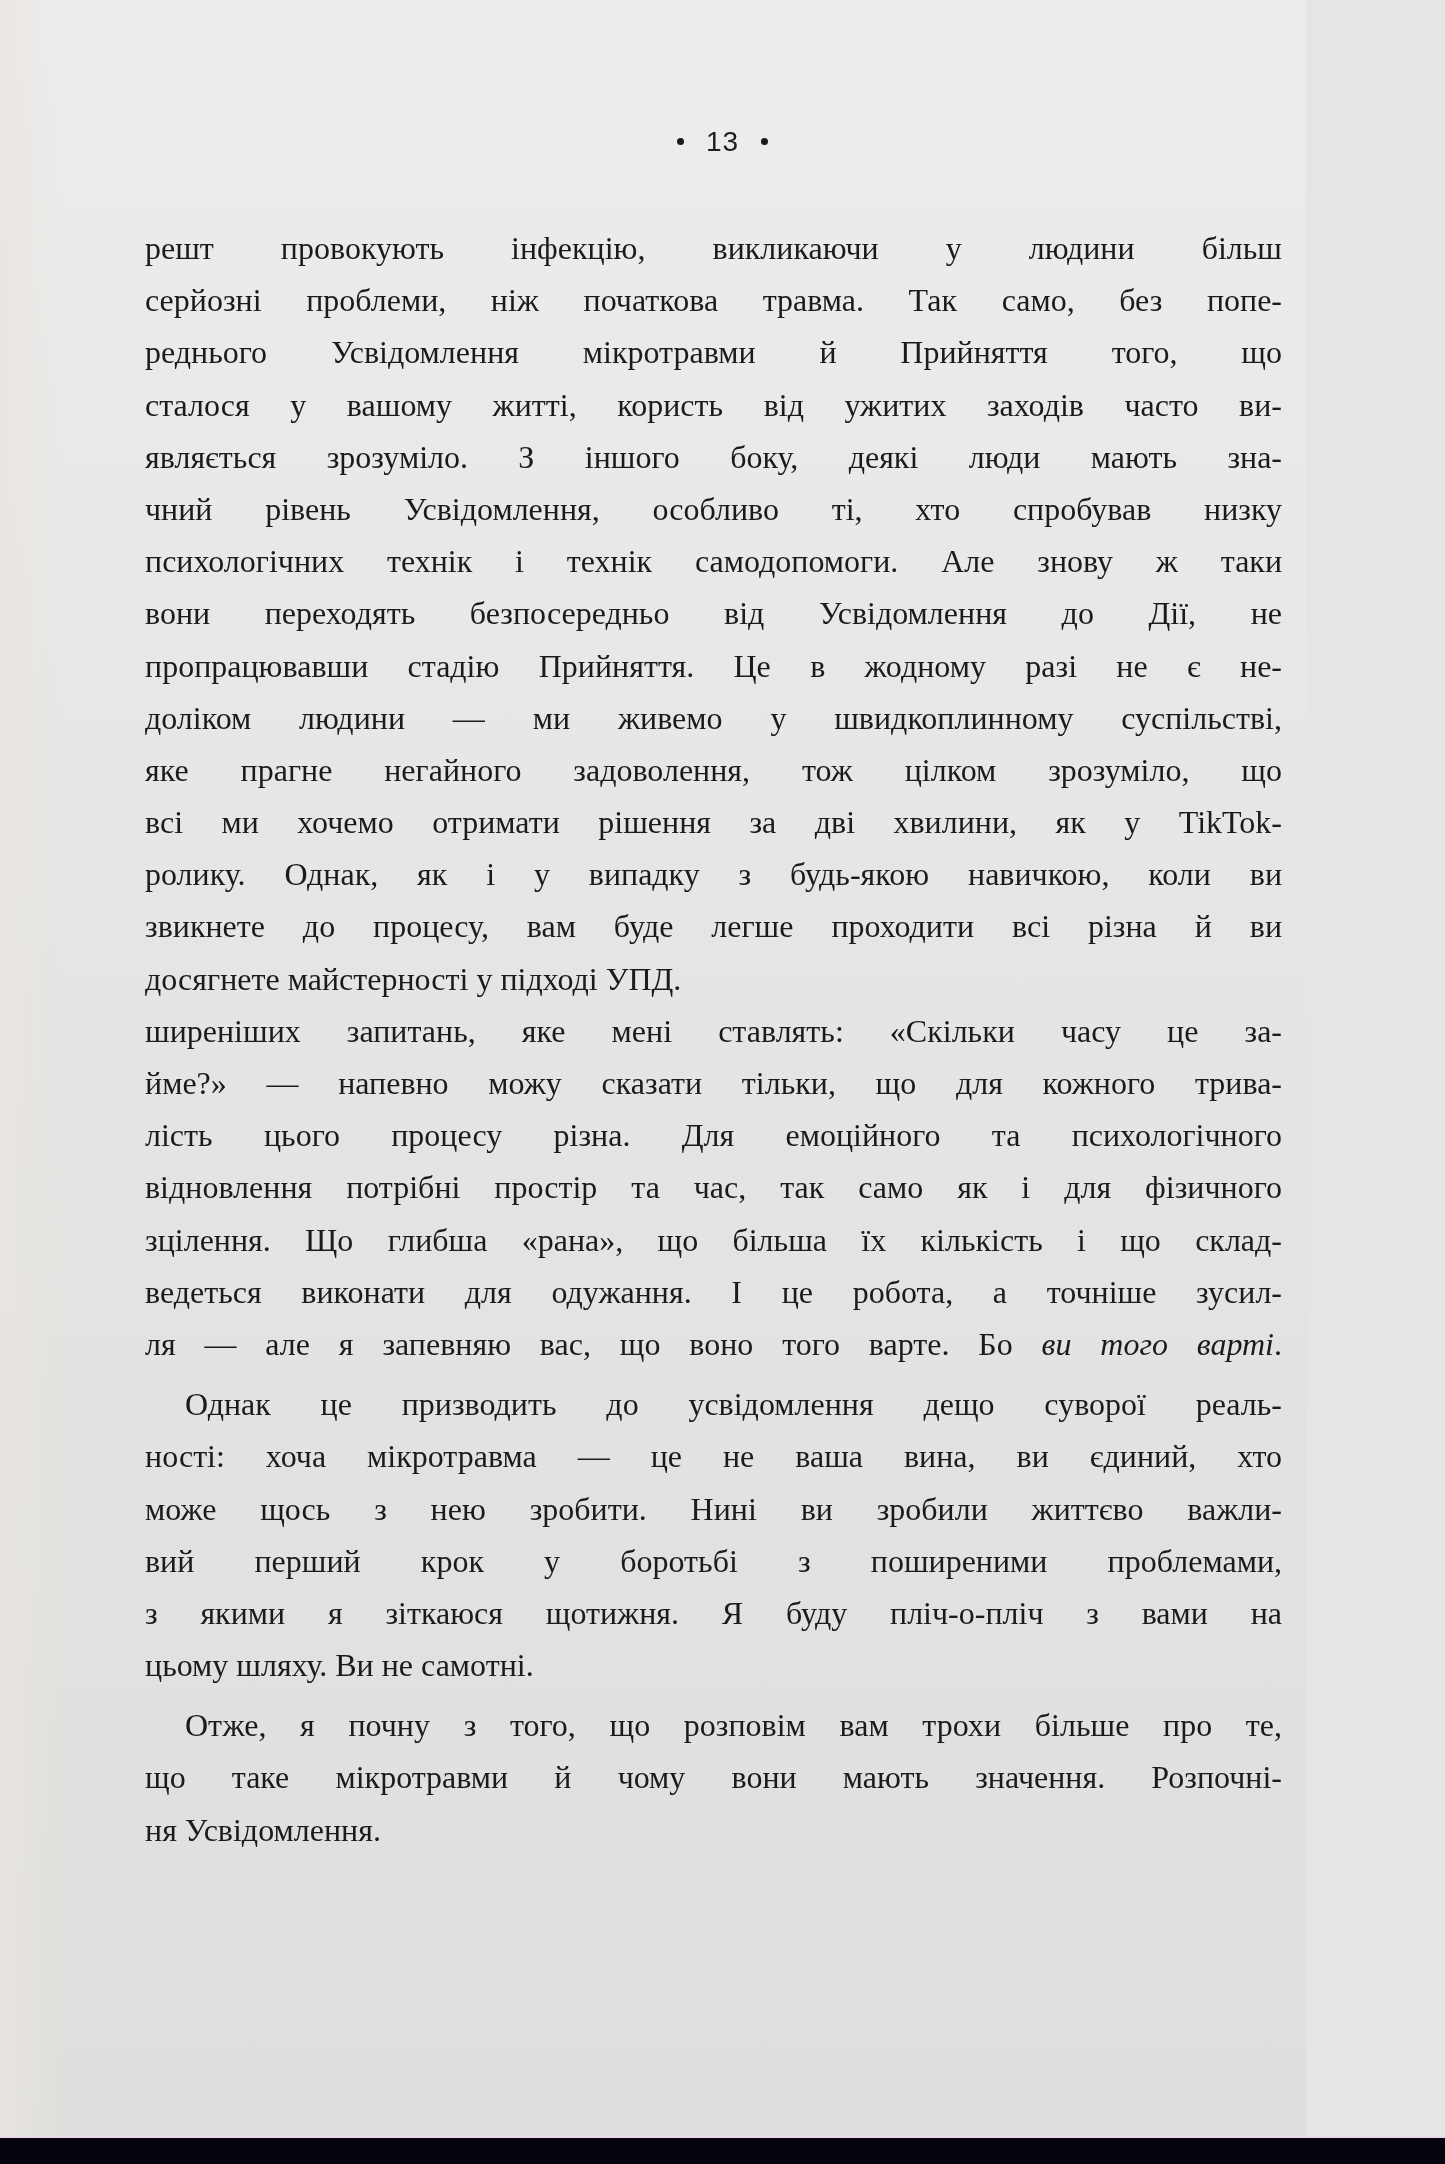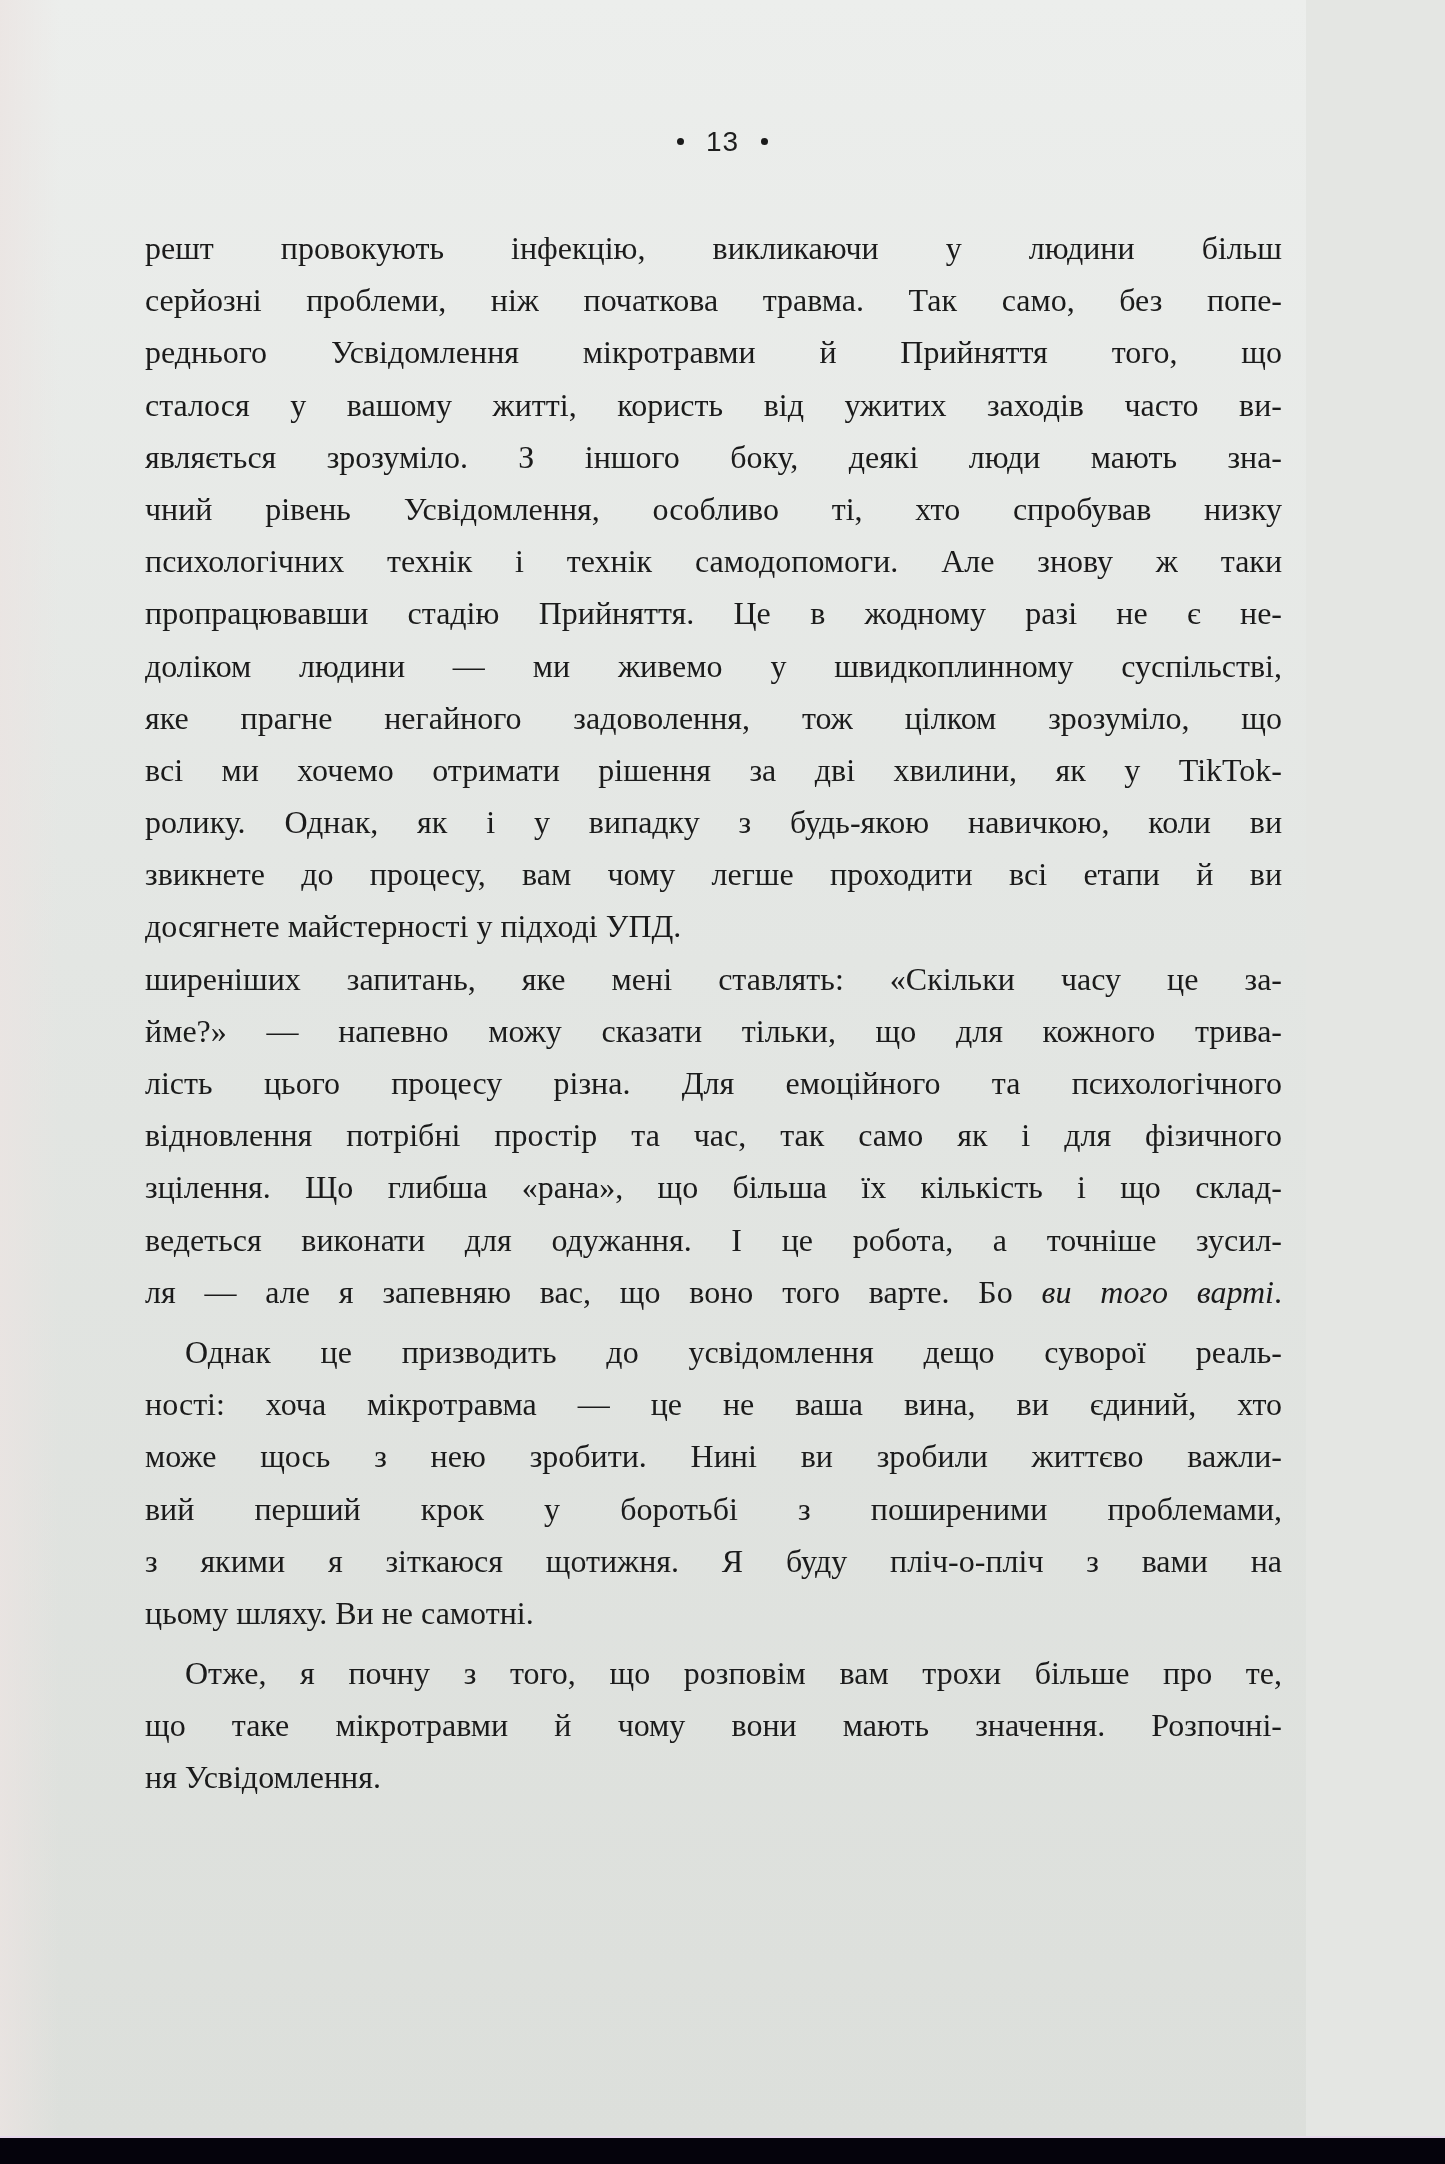--- a/index.html
+++ b/index.html
@@ -100,26 +100,27 @@
   <div class="text-block">
 
     <div>
       <span class="line">решт провокують інфекцію, викликаючи у людини більш</span>
       <span class="line">серйозні проблеми, ніж початкова травма. Так само, без попе-</span>
       <span class="line">реднього Усвідомлення мікротравми й Прийняття того, що</span>
       <span class="line">сталося у вашому житті, користь від ужитих заходів часто ви-</span>
       <span class="line">являється зрозуміло. З іншого боку, деякі люди мають зна-</span>
       <span class="line">чний рівень Усвідомлення, особливо ті, хто спробував низку</span>
       <span class="line">психологічних технік і технік самодопомоги. Але знову ж таки</span>
+      <span class="line">вони переходять безпосередньо від Усвідомлення до Дії, не</span>
       <span class="line">пропрацювавши стадію Прийняття. Це в жодному разі не є не-</span>
       <span class="line">доліком людини — ми живемо у швидкоплинному суспільстві,</span>
       <span class="line">яке прагне негайного задоволення, тож цілком зрозуміло, що</span>
       <span class="line">всі ми хочемо отримати рішення за дві хвилини, як у TikTok-</span>
       <span class="line">ролику. Однак, як і у випадку з будь-якою навичкою, коли ви</span>
-      <span class="line">звикнете до процесу, вам чому легше проходити всі етапи й ви</span>
+      <span class="line">звикнете до процесу, вам буде легше проходити всі різна й ви</span>
       <span class="line last">досягнете майстерності у підході УПД.</span>
     </div>
 
     <div>
       <span class="line">ширеніших запитань, яке мені ставлять: «Скільки часу це за-</span>
       <span class="line">йме?» — напевно можу сказати тільки, що для кожного трива-</span>
       <span class="line">лість цього процесу різна. Для емоційного та психологічного</span>
       <span class="line">відновлення потрібні простір та час, так само як і для фізичного</span>
       <span class="line">зцілення. Що глибша «рана», що більша їх кількість і що склад-</span>
       <span class="line">ведеться виконати для одужання. І це робота, а точніше зусил-</span>

